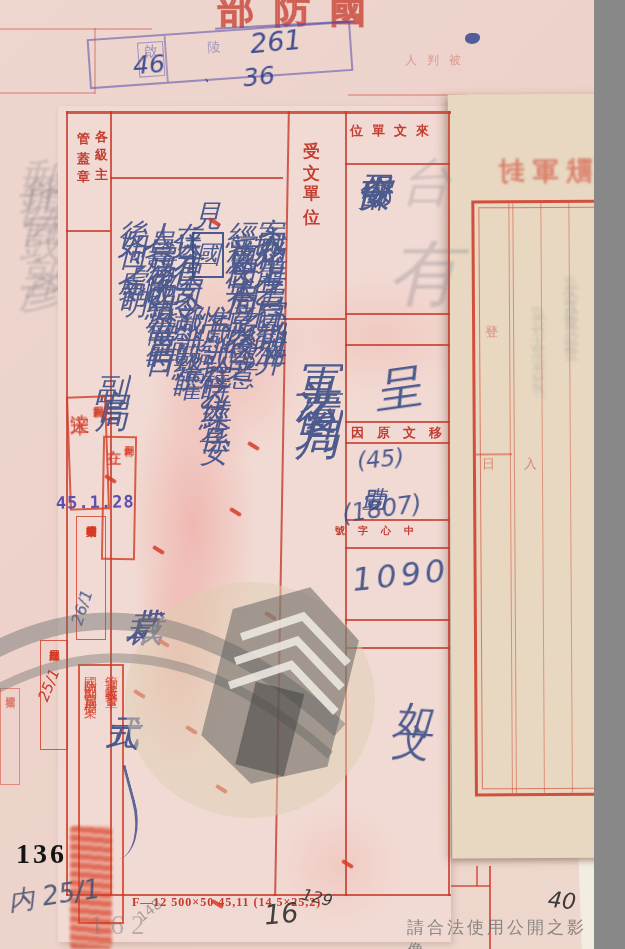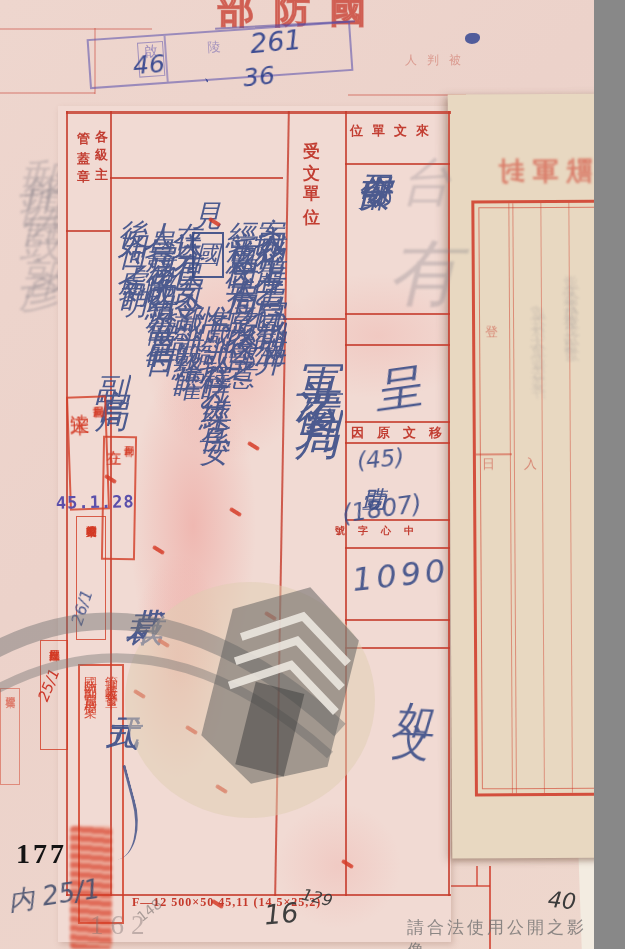--- a/index.html
+++ b/index.html
@@ -189,21 +189,21 @@
     <path d="M -5 150 Q 160 62 330 215" stroke="rgba(110,110,110,.4)" stroke-width="9" fill="none"></path>
     <g transform="translate(240,40) rotate(14)">
       <polygon points="0,30 70,-10 130,30 130,160 60,195 0,160" fill="rgba(90,90,90,.5)"></polygon>
       <path d="M15 55 L70 20 L125 55" stroke="rgba(240,235,228,.85)" stroke-width="8" fill="none"></path>
       <path d="M15 80 L70 45 L125 80" stroke="rgba(240,235,228,.85)" stroke-width="8" fill="none"></path>
       <path d="M15 105 L70 70 L125 105" stroke="rgba(240,235,228,.85)" stroke-width="8" fill="none"></path>
       <rect x="40" y="95" width="50" height="85" fill="rgba(60,60,60,.5)"></rect>
     </g>
   </svg>
 
-  <div class="abs" style="left:16px;top:838px;font-size:28px;letter-spacing:3px;color:#141414;font-weight:bold;">177</div>
+  <div class="abs" style="left:16px;top:838px;font-size:28px;letter-spacing:3px;color:#141414;font-weight:bold;">136</div>
   <div class="abs" style="left:90px;top:910px;font-size:27px;letter-spacing:7px;color:rgba(125,112,112,.42);">162</div>
   <div class="abs hand" style="left:8px;top:878px;font-size:26px;transform:rotate(-8deg);color:#46506e;">内 25/1</div>
   <div class="abs pencil" style="left:264px;top:898px;font-size:27px;font-style:italic;transform:rotate(-5deg);">16</div>
   <div class="abs pencil" style="left:302px;top:888px;font-size:16px;font-style:italic;transform:rotate(14deg);">129</div>
   <div class="abs pencil" style="left:136px;top:902px;font-size:14px;opacity:.4;transform:rotate(-38deg);">148</div>
   <div class="abs pencil" style="left:548px;top:888px;font-size:22px;font-style:italic;transform:rotate(6deg);color:#3b3b3b;">40</div>
   <div class="abs" style="left:407px;top:916px;font-size:17px;letter-spacing:3px;color:rgba(110,110,110,.78);">請合法使用公開之影像</div>
 
 </div>
 

